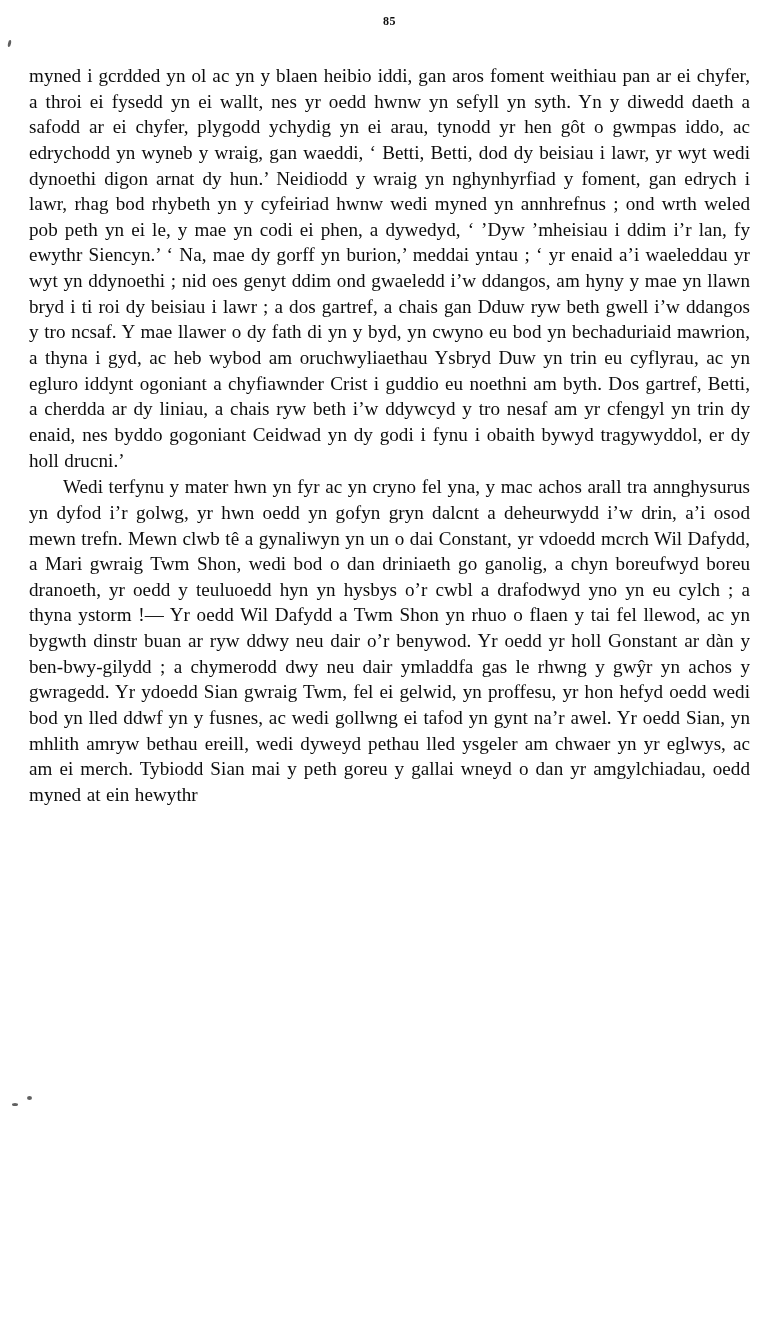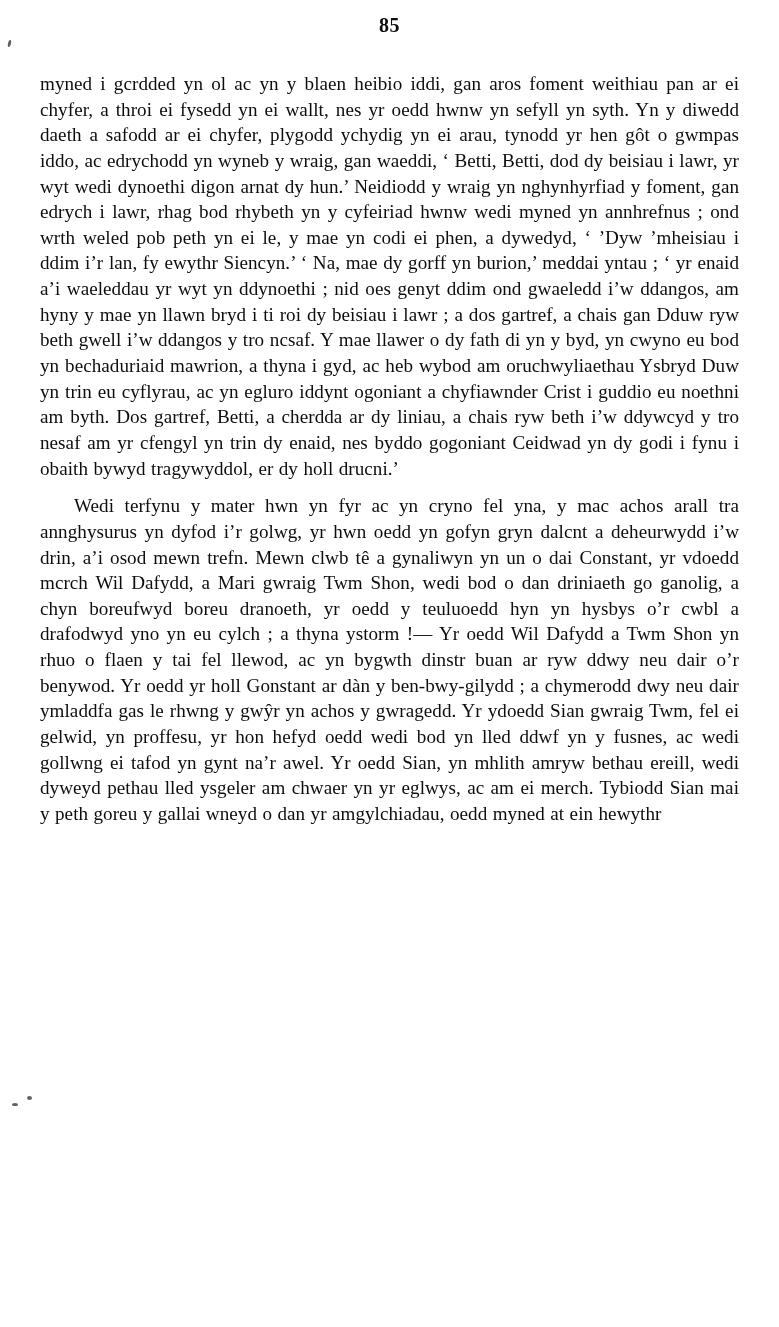--- a/index.html
+++ b/index.html
@@ -19,39 +19,39 @@
     left: 0;
     top: 0;
     width: 779px;
     height: 1327px;
     box-sizing: border-box;
     padding: 14px 28px 10px 28px;
     overflow: hidden;
   }
   .page-number {
     text-align: center;
-    font-size: 20px;
+    font-size: 12px;
     font-weight: bold;
     letter-spacing: 0.5px;
     margin: 0 0 34px 0;
     font-family: "Liberation Serif", serif;
   }
   .body-text {
     width: 723px;
     margin: 0 auto;
     font-size: 19.1px;
     line-height: 1.343;
     text-align: justify;
     text-justify: inter-word;
     font-family: "Liberation Serif", serif;
     letter-spacing: 0.05px;
     word-spacing: 0.6px;
   }
   .body-text p {
-    margin: 12px;
+    margin: 1px;
   }
   .para-indent {
     text-indent: 34px;
   }
   .it {
   }
   .smudge {
     position: absolute;
     background: #2b2b2b;
     border-radius: 50%;

